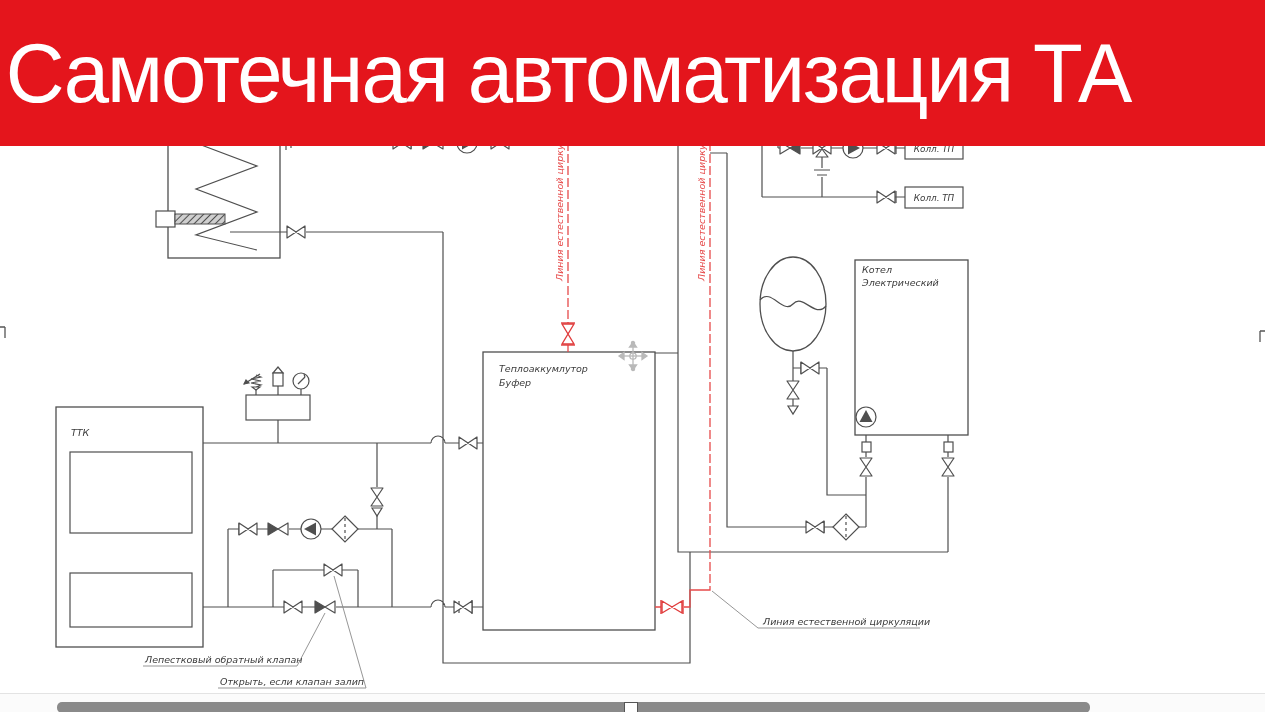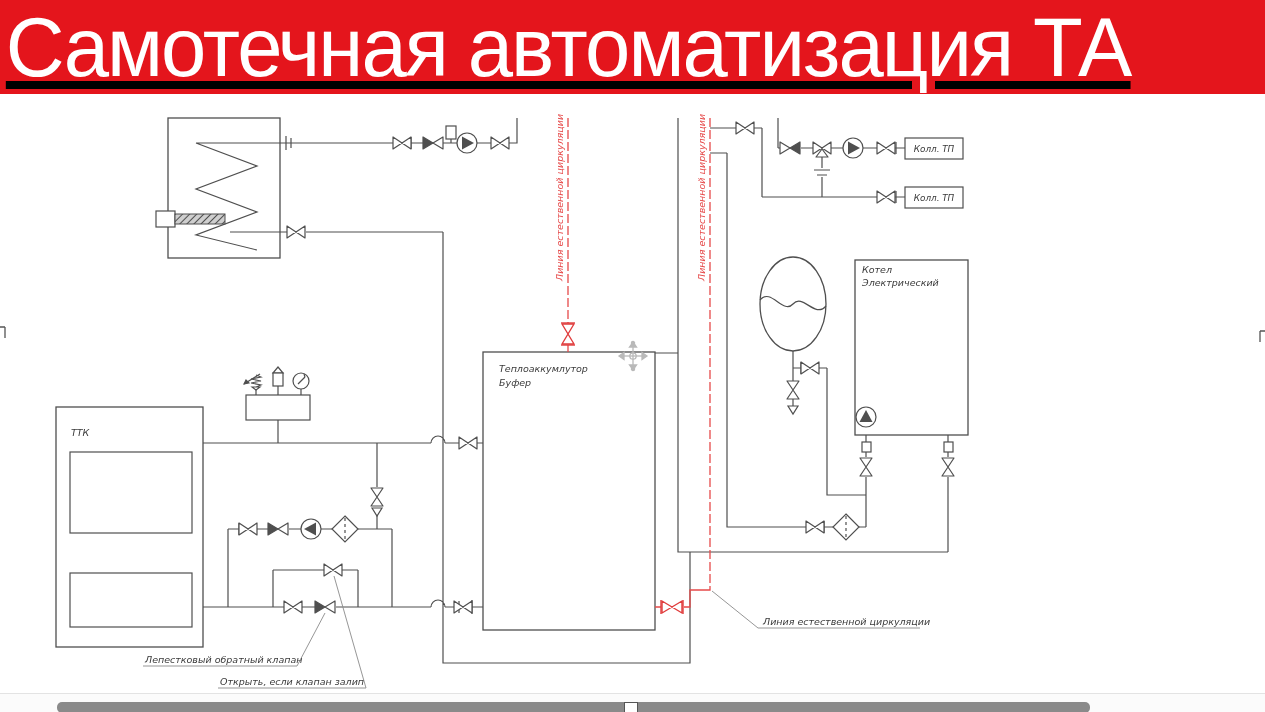--- a/index.html
+++ b/index.html
@@ -1,18 +1,18 @@
 <!DOCTYPE html>
 <html><head>
 <meta charset="utf-8">
 <style>
   html,body{margin:0;padding:0;width:1265px;height:712px;background:#ffffff;overflow:hidden;}
   #app{position:relative;width:1265px;height:712px;font-family:"Liberation Sans",sans-serif;}
-  .banner{position:absolute;left:0;top:0;width:1265px;height:94px;background:#e4151c;
-          display:flex;align-items:center;overflow:hidden;text-decoration:underline;}
+  .banner{position:absolute;left:0;top:0;width:1265px;height:146px;background:#e4151c;
+          display:flex;align-items:center;overflow:hidden;}
   .banner h1{margin:0;padding:0 0 0 6px;font-family:"Liberation Sans",sans-serif;
              font-weight:400;font-size:84px;letter-spacing:-2px;color:#ffffff;white-space:nowrap;
              transform:scaleX(0.97);transform-origin:left center;}
   .diagram{position:absolute;left:0;top:0;width:1265px;height:712px;}
   .scroll-track{position:absolute;left:0;top:693px;width:1265px;height:19px;background:#fbfbfb;
                 border-top:1px solid #e3e3e3;}
   .scroll-thumb{position:absolute;left:57px;top:8px;width:1033px;height:11px;background:#8a8a8a;border-radius:5px;}
   .scroll-square{position:absolute;left:567px;top:0px;width:12px;height:11px;background:#ffffff;border:1px solid #555;}
   svg text{font-family:"DejaVu Sans",sans-serif;font-style:italic;fill:#3a3a3a;}
   .lbl{font-size:9.5px;}

